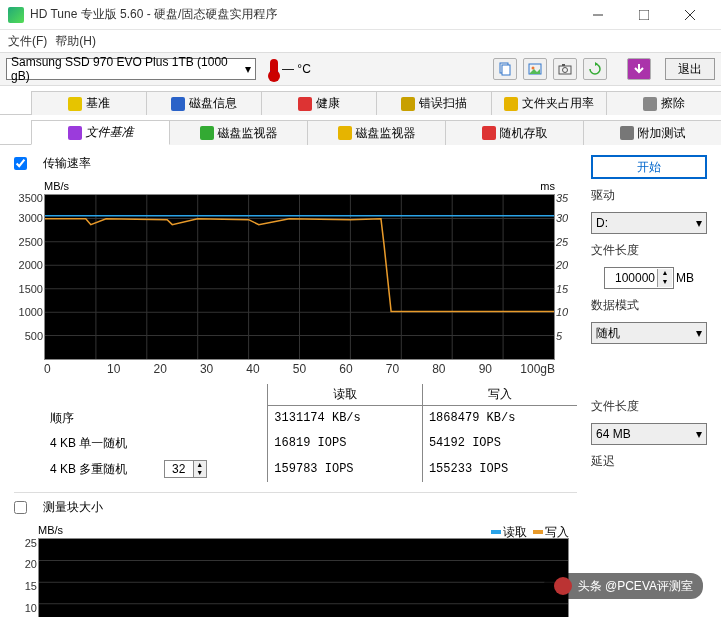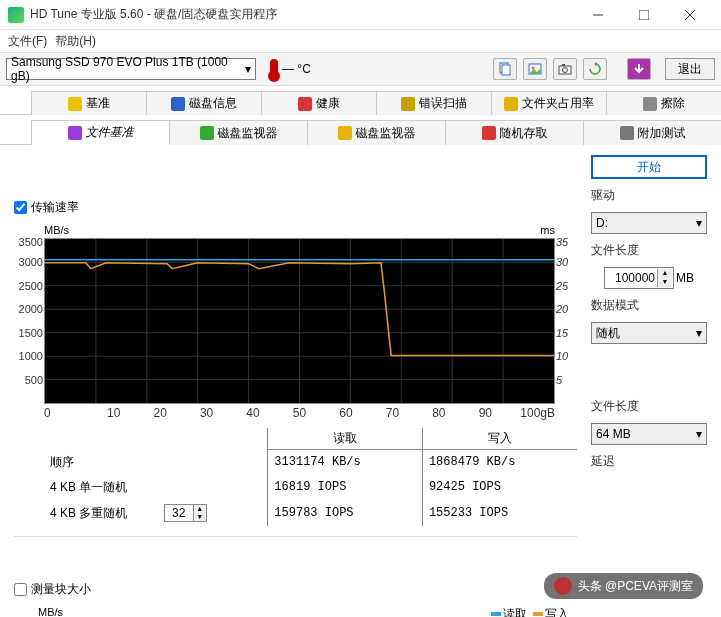--- a/index.html
+++ b/index.html
@@ -21,21 +21,21 @@
 .tbicon svg { width: 14px; height: 14px; }
 .exitbtn { height: 22px; padding: 0 12px; border: 1px solid #999; background: #f0f0f0; margin-left: 8px; }
 .tabs { display: flex; border-bottom: 1px solid #ccc; background: #fff; position: relative; margin-top: 4px; }
 .tabs-row { display: flex; width: 100%; padding-left: 31px; }
 .tab { display: flex; align-items: center; gap: 4px; padding: 3px 10px; border: 1px solid #ccc; border-bottom: none; background: #f4f4f4; font-size: 12px; position: relative; top: 1px; margin-right: -1px; flex: 1; justify-content: center; }
 .tab.active { background: #fff; border-bottom: 1px solid #fff; z-index: 2; font-style: italic; }
 .tab .ticon { width: 14px; height: 14px; display: inline-block; }
 .content { padding: 10px 14px 6px 14px; display: flex; gap: 14px; }
 .left { flex: 1; }
 .right { width: 116px; display: flex; flex-direction: column; gap: 8px; }
-.chk { display: flex; align-items: center; gap: 4px; margin-bottom: 4px; margin-top: 44px; }
+.chk { display: flex; align-items: center; gap: 16px; margin-bottom: 4px; }
 .chk input { width: 13px; height: 13px; }
 .chart { border: 1px solid #888; background: #000; position: relative; height: 166px; }
 .chart2 { height: 110px; }
 .chart svg { position: absolute; inset: 0; width: 100%; height: 100%; }
 .ylabel { position: absolute; right: 100%; padding-right: 2px; color: #333; font-size: 11px; transform: translateY(-50%); }
 .y2label { position: absolute; left: 100%; padding-left: 2px; color: #333; font-size: 11px; transform: translateY(-50%); font-style: italic; }
 .xlabels { display: flex; justify-content: space-between; font-size: 11px; color: #333; margin-top: 2px; }
 .xlabels span { flex:1; text-align:center; }
 .xlabels span:first-child { text-align:left; }
 .xlabels span:last-child { text-align:right; }
@@ -266,21 +266,21 @@
               <th class="vline" style="width:29%">写入</th>
             </tr>
         <tr>
               <td>顺序</td>
               <td class="vline">3131174 KB/s</td>
               <td class="vline">1868479 KB/s</td>
             </tr>
         <tr>
               <td>4 KB 单一随机</td>
               <td class="vline">16819 IOPS</td>
-              <td class="vline">92425 IOPS</td>
+              <td class="vline">54192 IOPS</td>
             </tr>
         <tr>
           <td><span>4 KB 多重随机</span>
             <span class="stepper" style="margin-left:33px">
               <input value="32" style="">
               <span class="arrows">
                     <span>▲</span>
                     <span>▼</span>
                   </span>
             </span>

